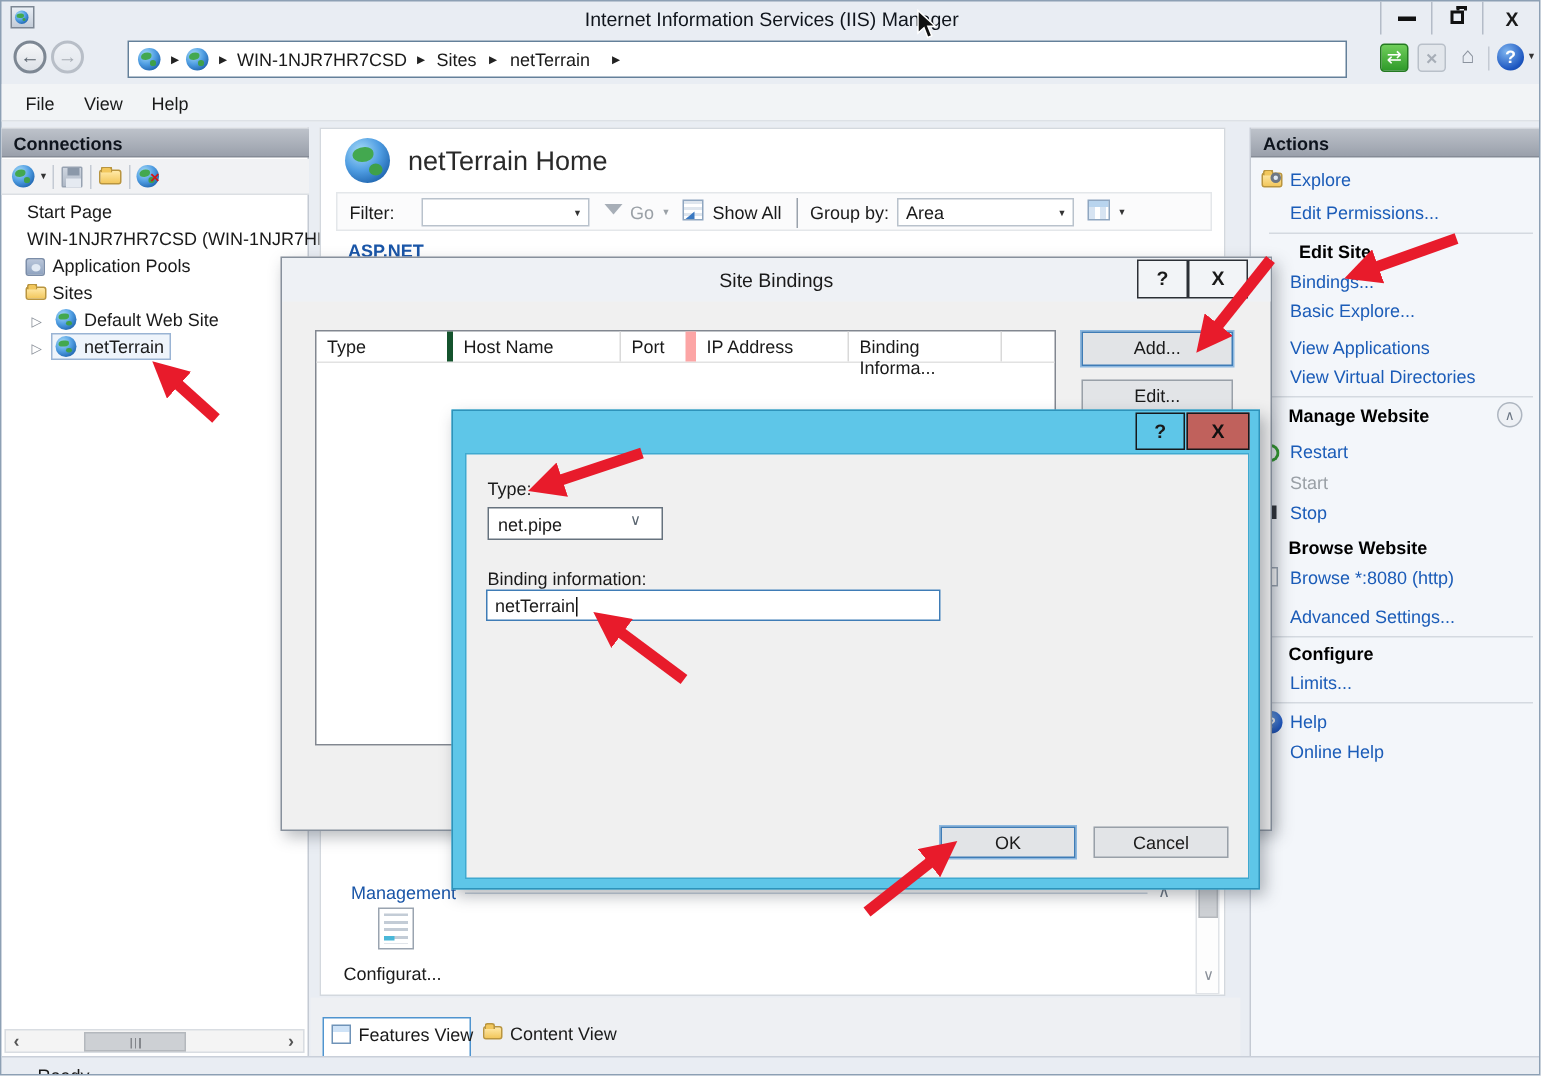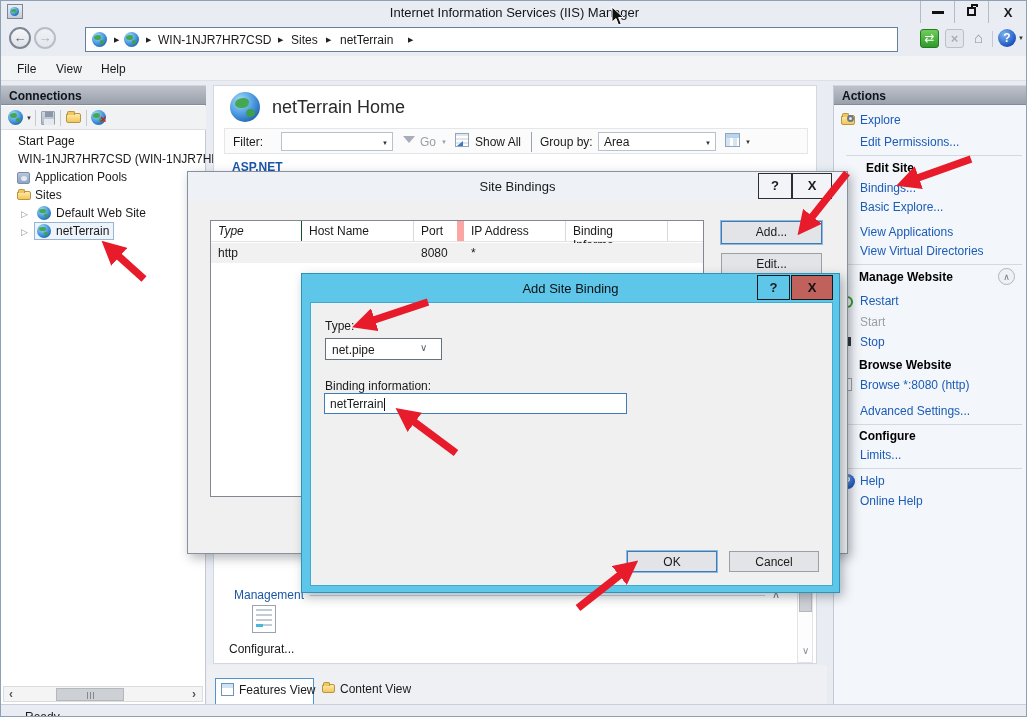--- a/index.html
+++ b/index.html
@@ -243,41 +243,33 @@
       <div class="abs" style="left:570px;top:1px;width:34px;height:26px;border:1px solid #2b2f35;background:#f2f4f7;text-align:center;">
         <span style="font-weight:bold;font-size:13px;line-height:24px;">?</span>
       </div>
       <div class="abs" style="left:604px;top:1px;width:40px;height:26px;border:1px solid #2b2f35;background:#f2f4f7;text-align:center;">
         <span style="font-weight:bold;font-size:13px;line-height:24px;">X</span>
       </div>
     </div>
 
     <div class="abs" style="left:22px;top:48px;width:494px;height:277px;background:#fff;border:1px solid #828790;">
       <div class="abs" style="left:0;top:0;width:492px;height:21px;border-bottom:1px solid #e2e2e2;display:flex;">
-        <div style="width:91px;padding:3px 0 0 7px;border-right:1px solid #14532d;font-style:italic;">Type</div>
+        <div style="width:91px;padding:3px 0 0 7px;border-right:4px solid #14532d;">Type</div>
         <div style="width:112px;padding:3px 0 0 7px;border-right:1px solid #d9d9d9;">Host Name</div>
         <div style="width:50px;padding:3px 0 0 7px;border-right:7px solid #fca5a5;">Port</div>
         <div style="width:102px;padding:3px 0 0 7px;border-right:1px solid #d9d9d9;">IP Address</div>
         <div style="width:102px;padding:3px 0 0 7px;border-right:1px solid #d9d9d9;">Binding Informa...</div>
       </div>
-      <div class="abs" style="left:0;top:22px;width:492px;height:20px;background:#f1f1f1;display:flex;">
-        <div style="width:91px;padding:3px 0 0 7px;">http</div>
-        <div style="width:112px;padding:3px 0 0 7px;"></div>
-        <div style="width:50px;padding:3px 0 0 7px;">8080</div>
-        <div style="width:102px;padding:3px 0 0 7px;">*</div>
-        <div style="width:102px;padding:3px 0 0 7px;"></div>
-      </div>
     </div>
 
     <div class="btn focus" style="left:533px;top:49px;width:101px;height:23px;">Add...</div>
     <div class="btn" style="left:533px;top:81px;width:101px;height:23px;">Edit...</div>
   </div>
 
   <div class="abs" style="left:300px;top:272px;width:539px;height:320px;background:#5ec6e8;border:1px solid #2e93ba;box-shadow:3px 4px 10px rgba(40,50,60,.35);z-index:20;">
-    <span class="txt" style="left:0;top:7px;width:537px;text-align:center;font-size:13px;color:#0c1116;">Add Site Binding</span>
     <div class="abs" style="left:455px;top:1px;width:33px;height:25px;border:1px solid #16191c;background:#5ec6e8;text-align:center;">
       <span style="font-weight:bold;font-size:13px;line-height:23px;">?</span>
     </div>
     <div class="abs" style="left:489px;top:1px;width:42px;height:25px;border:1px solid #16191c;background:#c0615c;text-align:center;">
       <span style="font-weight:bold;font-size:13px;line-height:23px;color:#111;">X</span>
     </div>
 
     <div class="abs" style="left:8px;top:28px;width:523px;height:284px;background:#f0f0f0;border:1px solid #3fa9d0;">
       <span class="txt" style="left:14px;top:16px;">Type:</span>
       <div class="combo" style="left:14px;top:35px;width:117px;height:22px;border-color:#66727e;padding-left:16px;">

